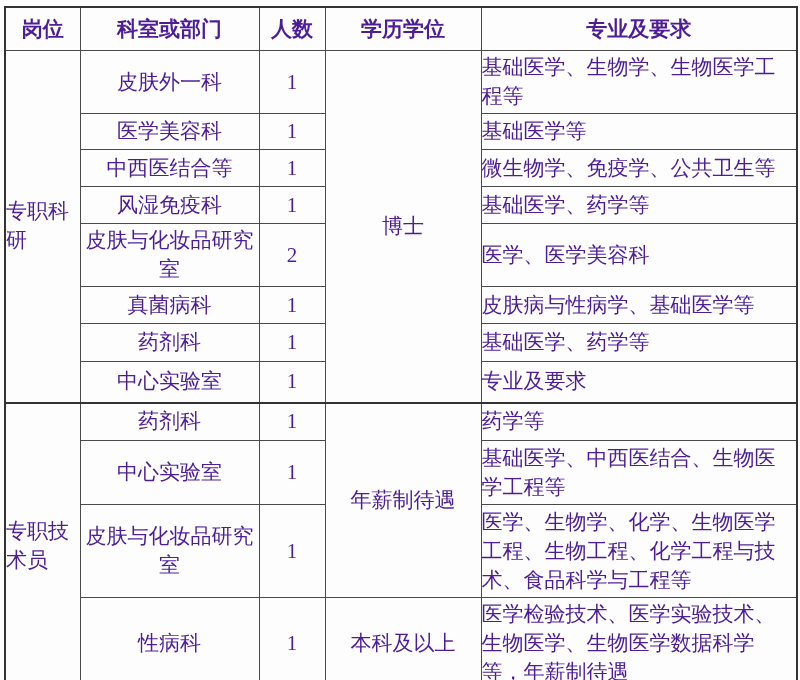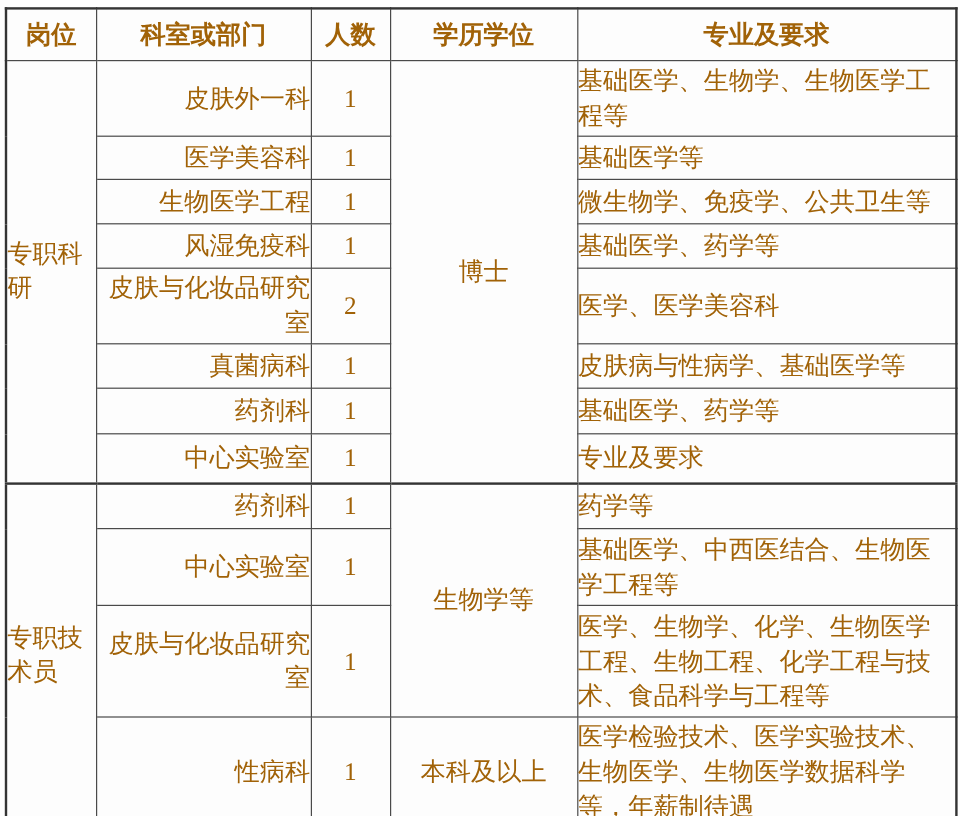--- a/index.html
+++ b/index.html
@@ -21,41 +21,41 @@
     left: 4px;
     top: 6px;
     width: 792px;
     border-collapse: collapse;
     table-layout: fixed;
     border: 2px solid #333333;
   }
   table.recruit th,
   table.recruit td {
     border: 1px solid #4a4a4a;
-    color: #a16207;
+    color: #4c1d95;
     font-size: 21px;
     line-height: 29px;
     vertical-align: middle;
     padding: 2px 0;
     overflow: hidden;
     word-break: normal;
   }
   table.recruit th {
     font-weight: bold;
     text-align: center;
     height: 38px;
   }
   td.pos {
     text-align: left;
     padding-left: 13px;
     padding-right: 14px;
     margin-top: 41px;
   }
   td.dept {
-    text-align: right;
+    text-align: center;
     padding-left: 12px;
     padding-right: 15px;
   }
   td.num, td.deg {
     text-align: center;
   }
   td.req {
     text-align: left;
     padding-left: 9px;
     padding-right: 6px;
@@ -102,21 +102,21 @@
         <td class="num">1</td>
         <td class="deg" rowspan="8">博士</td>
         <td class="req">基础医学、生物学、生物医学工程等</td>
       </tr>
       <tr class="h-r2">
         <td class="dept">医学美容科</td>
         <td class="num">1</td>
         <td class="req">基础医学等</td>
       </tr>
       <tr class="h-r3">
-        <td class="dept">生物医学工程</td>
+        <td class="dept">中西医结合等</td>
         <td class="num">1</td>
         <td class="req">微生物学、免疫学、公共卫生等</td>
       </tr>
       <tr class="h-r4">
         <td class="dept">风湿免疫科</td>
         <td class="num">1</td>
         <td class="req">基础医学、药学等</td>
       </tr>
       <tr class="h-r5">
         <td class="dept">皮肤与化妆品研究室</td>
@@ -135,21 +135,21 @@
       </tr>
       <tr class="h-r8">
         <td class="dept">中心实验室</td>
         <td class="num">1</td>
         <td class="req">专业及要求</td>
       </tr>
       <tr class="h-r9 gsep">
         <td class="pos" rowspan="4">专职技术员</td>
         <td class="dept">药剂科</td>
         <td class="num">1</td>
-        <td class="deg" rowspan="3">生物学等</td>
+        <td class="deg" rowspan="3">年薪制待遇</td>
         <td class="req">药学等</td>
       </tr>
       <tr class="h-r10">
         <td class="dept">中心实验室</td>
         <td class="num">1</td>
         <td class="req">基础医学、中西医结合、生物医学工程等</td>
       </tr>
       <tr class="h-r11">
         <td class="dept">皮肤与化妆品研究室</td>
         <td class="num">1</td>

